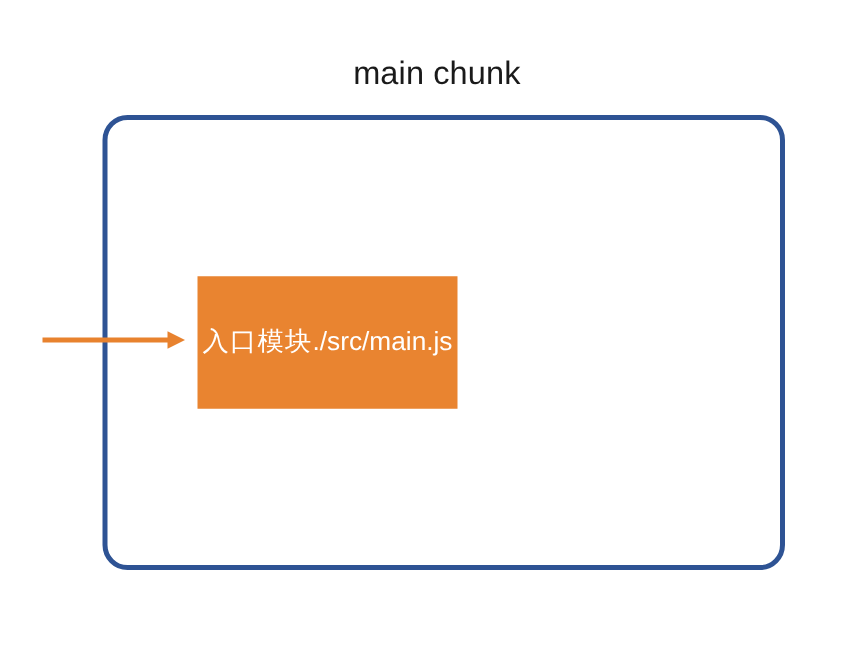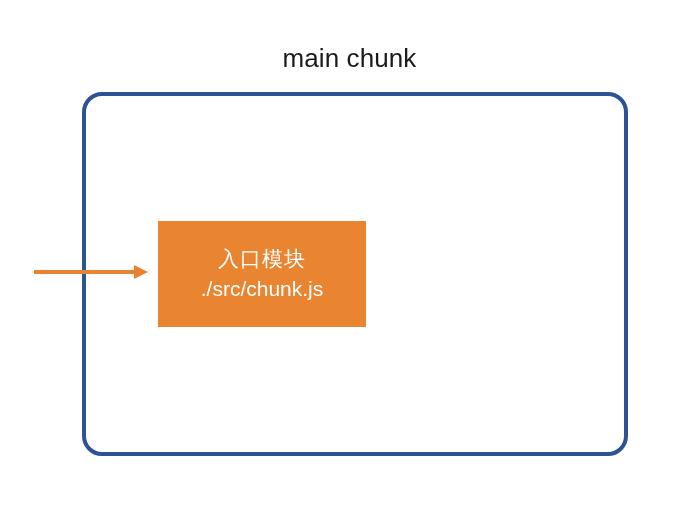--- a/index.html
+++ b/index.html
@@ -46,21 +46,20 @@
 
   
   .module-box {
     position: absolute;
     left: 158px;
     top: 221px;
     width: 208px;
     height: 106px;
     background: #E98430;
     display: flex;
-    flex-direction: column;
     align-items: center;
     justify-content: center;
     box-sizing: border-box;
   }
   .module-line {
     color: #ffffff;
     font-size: 21px;
     line-height: 30px;
     text-align: center;
     white-space: nowrap;
@@ -83,21 +82,21 @@
 <body>
 
 <div id="canvas">
 
   <div class="diagram-title">main chunk</div>
 
   <div class="chunk-container"></div>
 
   <div class="module-box">
     <div class="module-line cjk">入口模块</div>
-    <div class="module-line">./src/chunk.js</div>
+    <div class="module-line">./src/main.js</div>
   </div>
 
   <svg class="arrow" viewBox="0 0 124 28" width="124" height="28">
     <line x1="4" y1="14" x2="106" y2="14" stroke="#E8822E" stroke-width="4" stroke-linecap="butt"></line>
     <polygon points="104,7 118,14 104,21" fill="#E8822E"></polygon>
   </svg>
 
 </div>
 
 </body></html>

